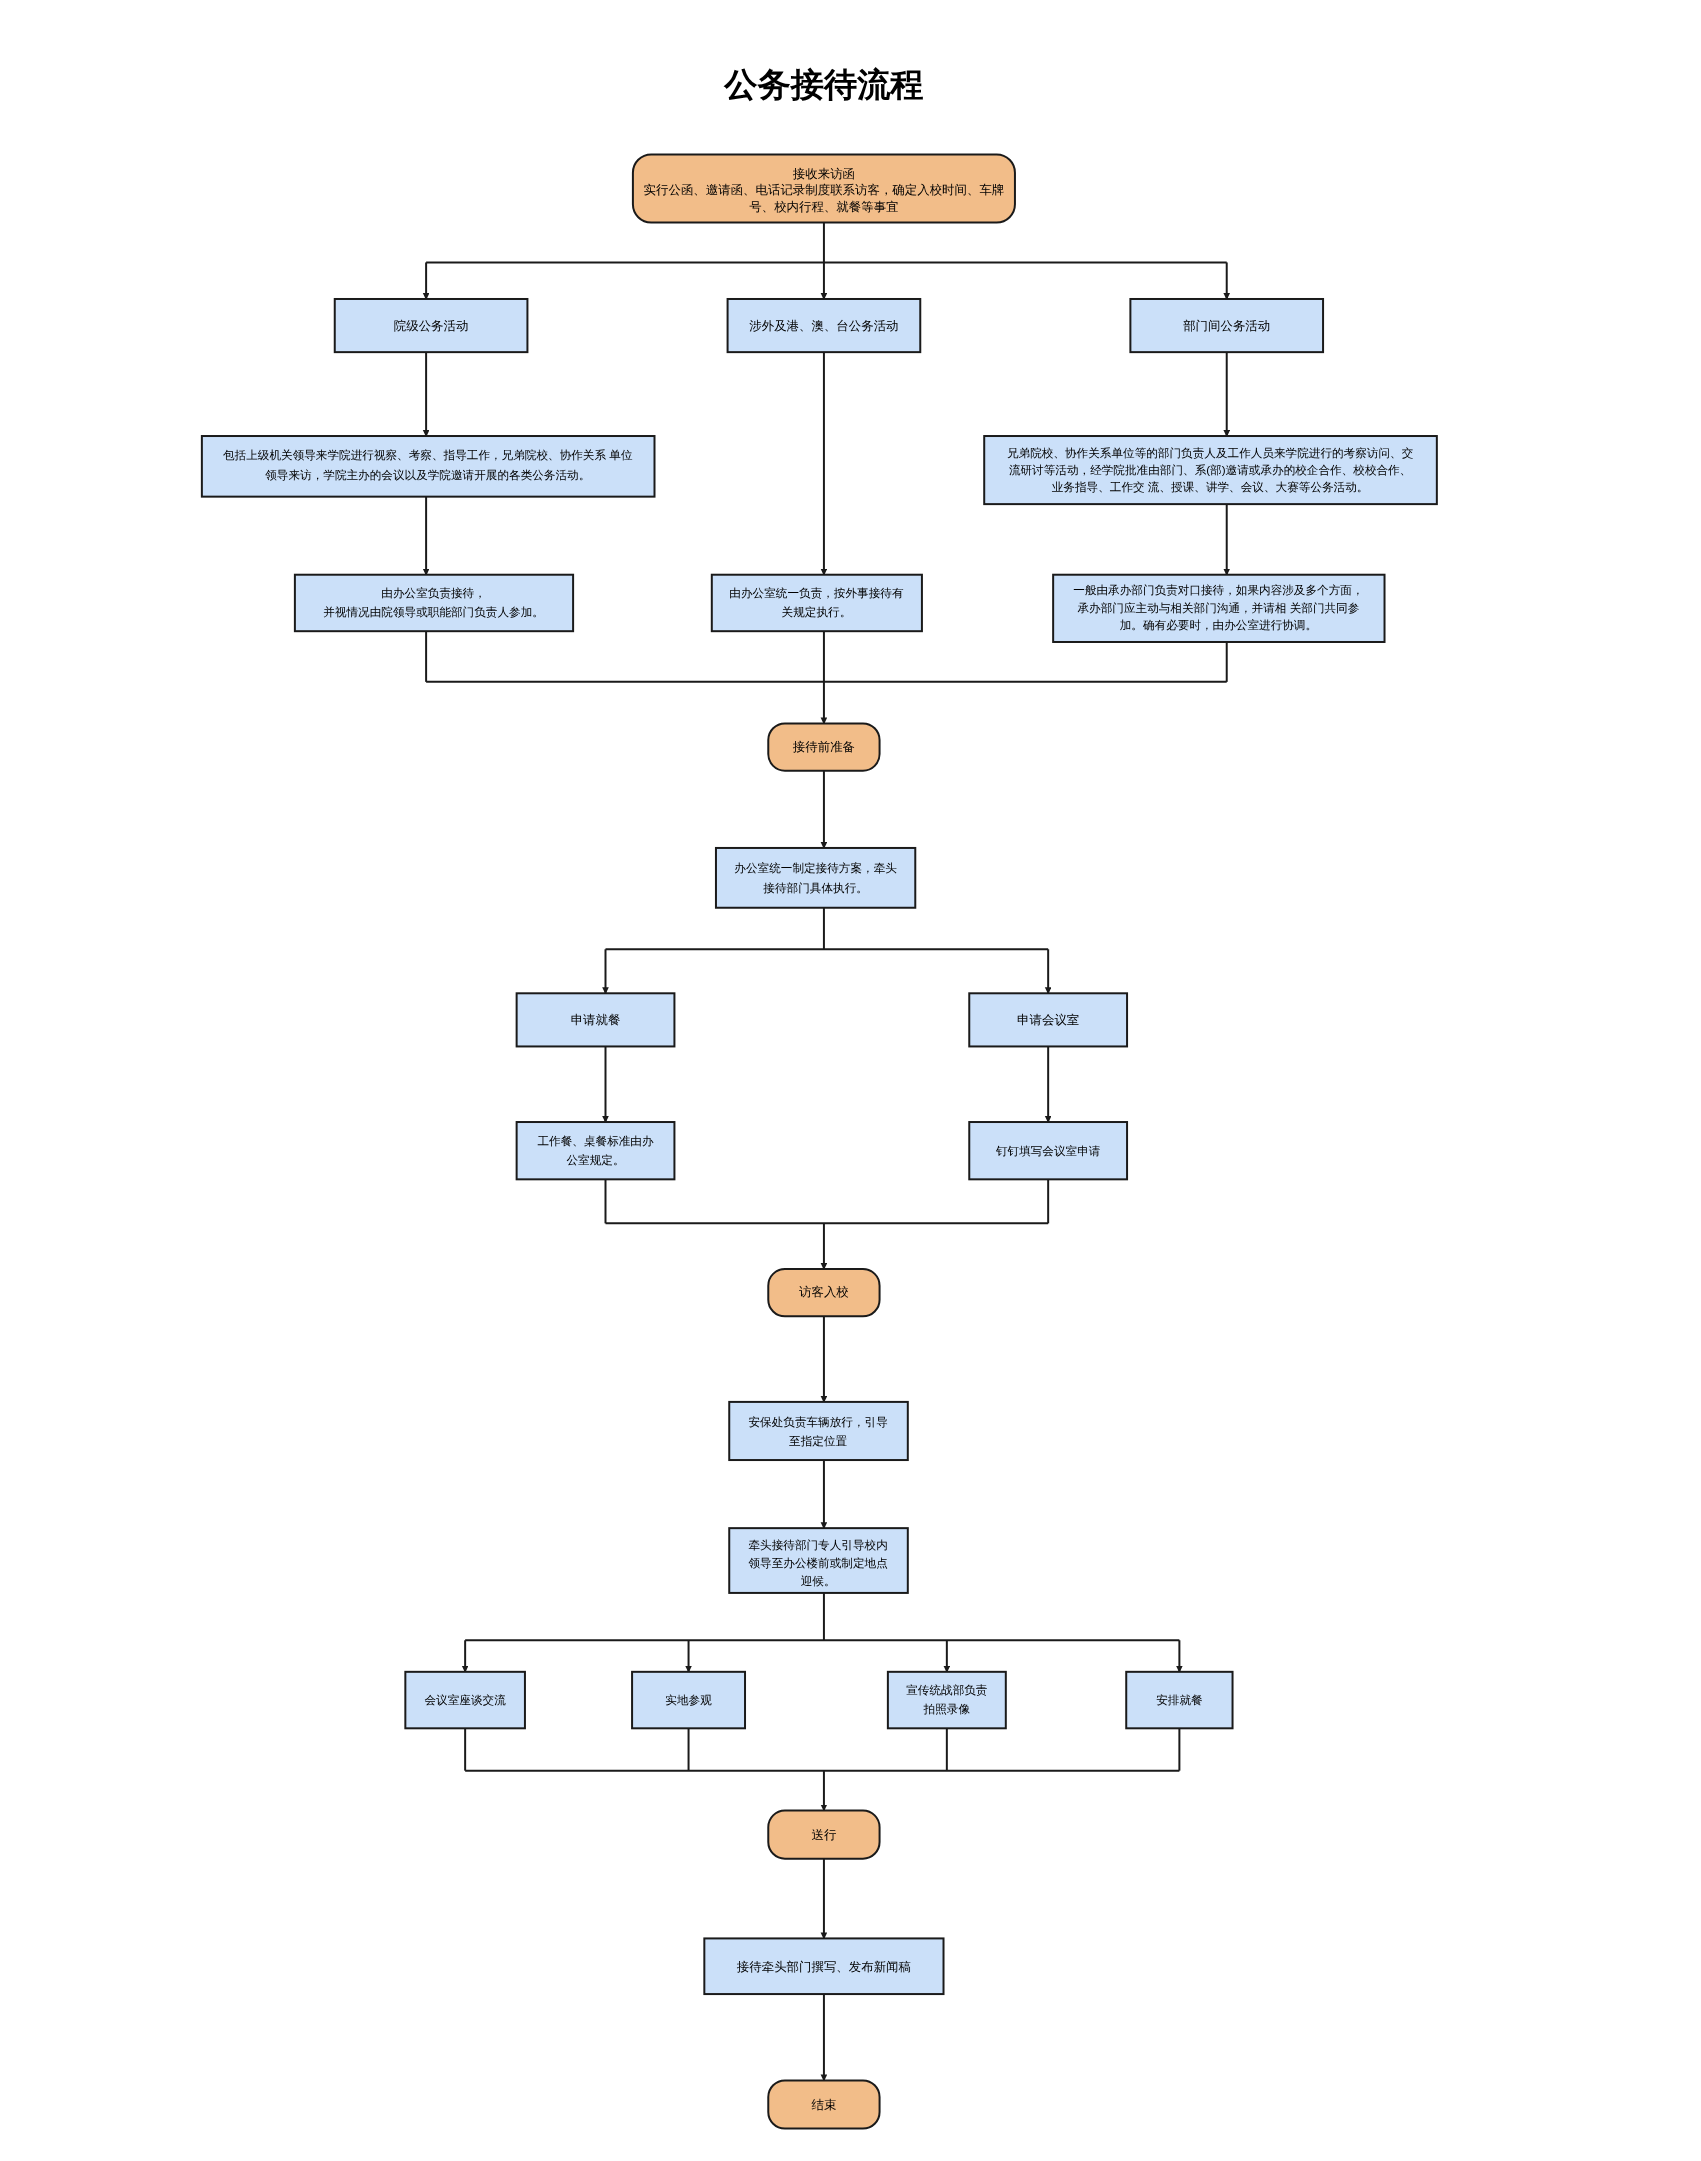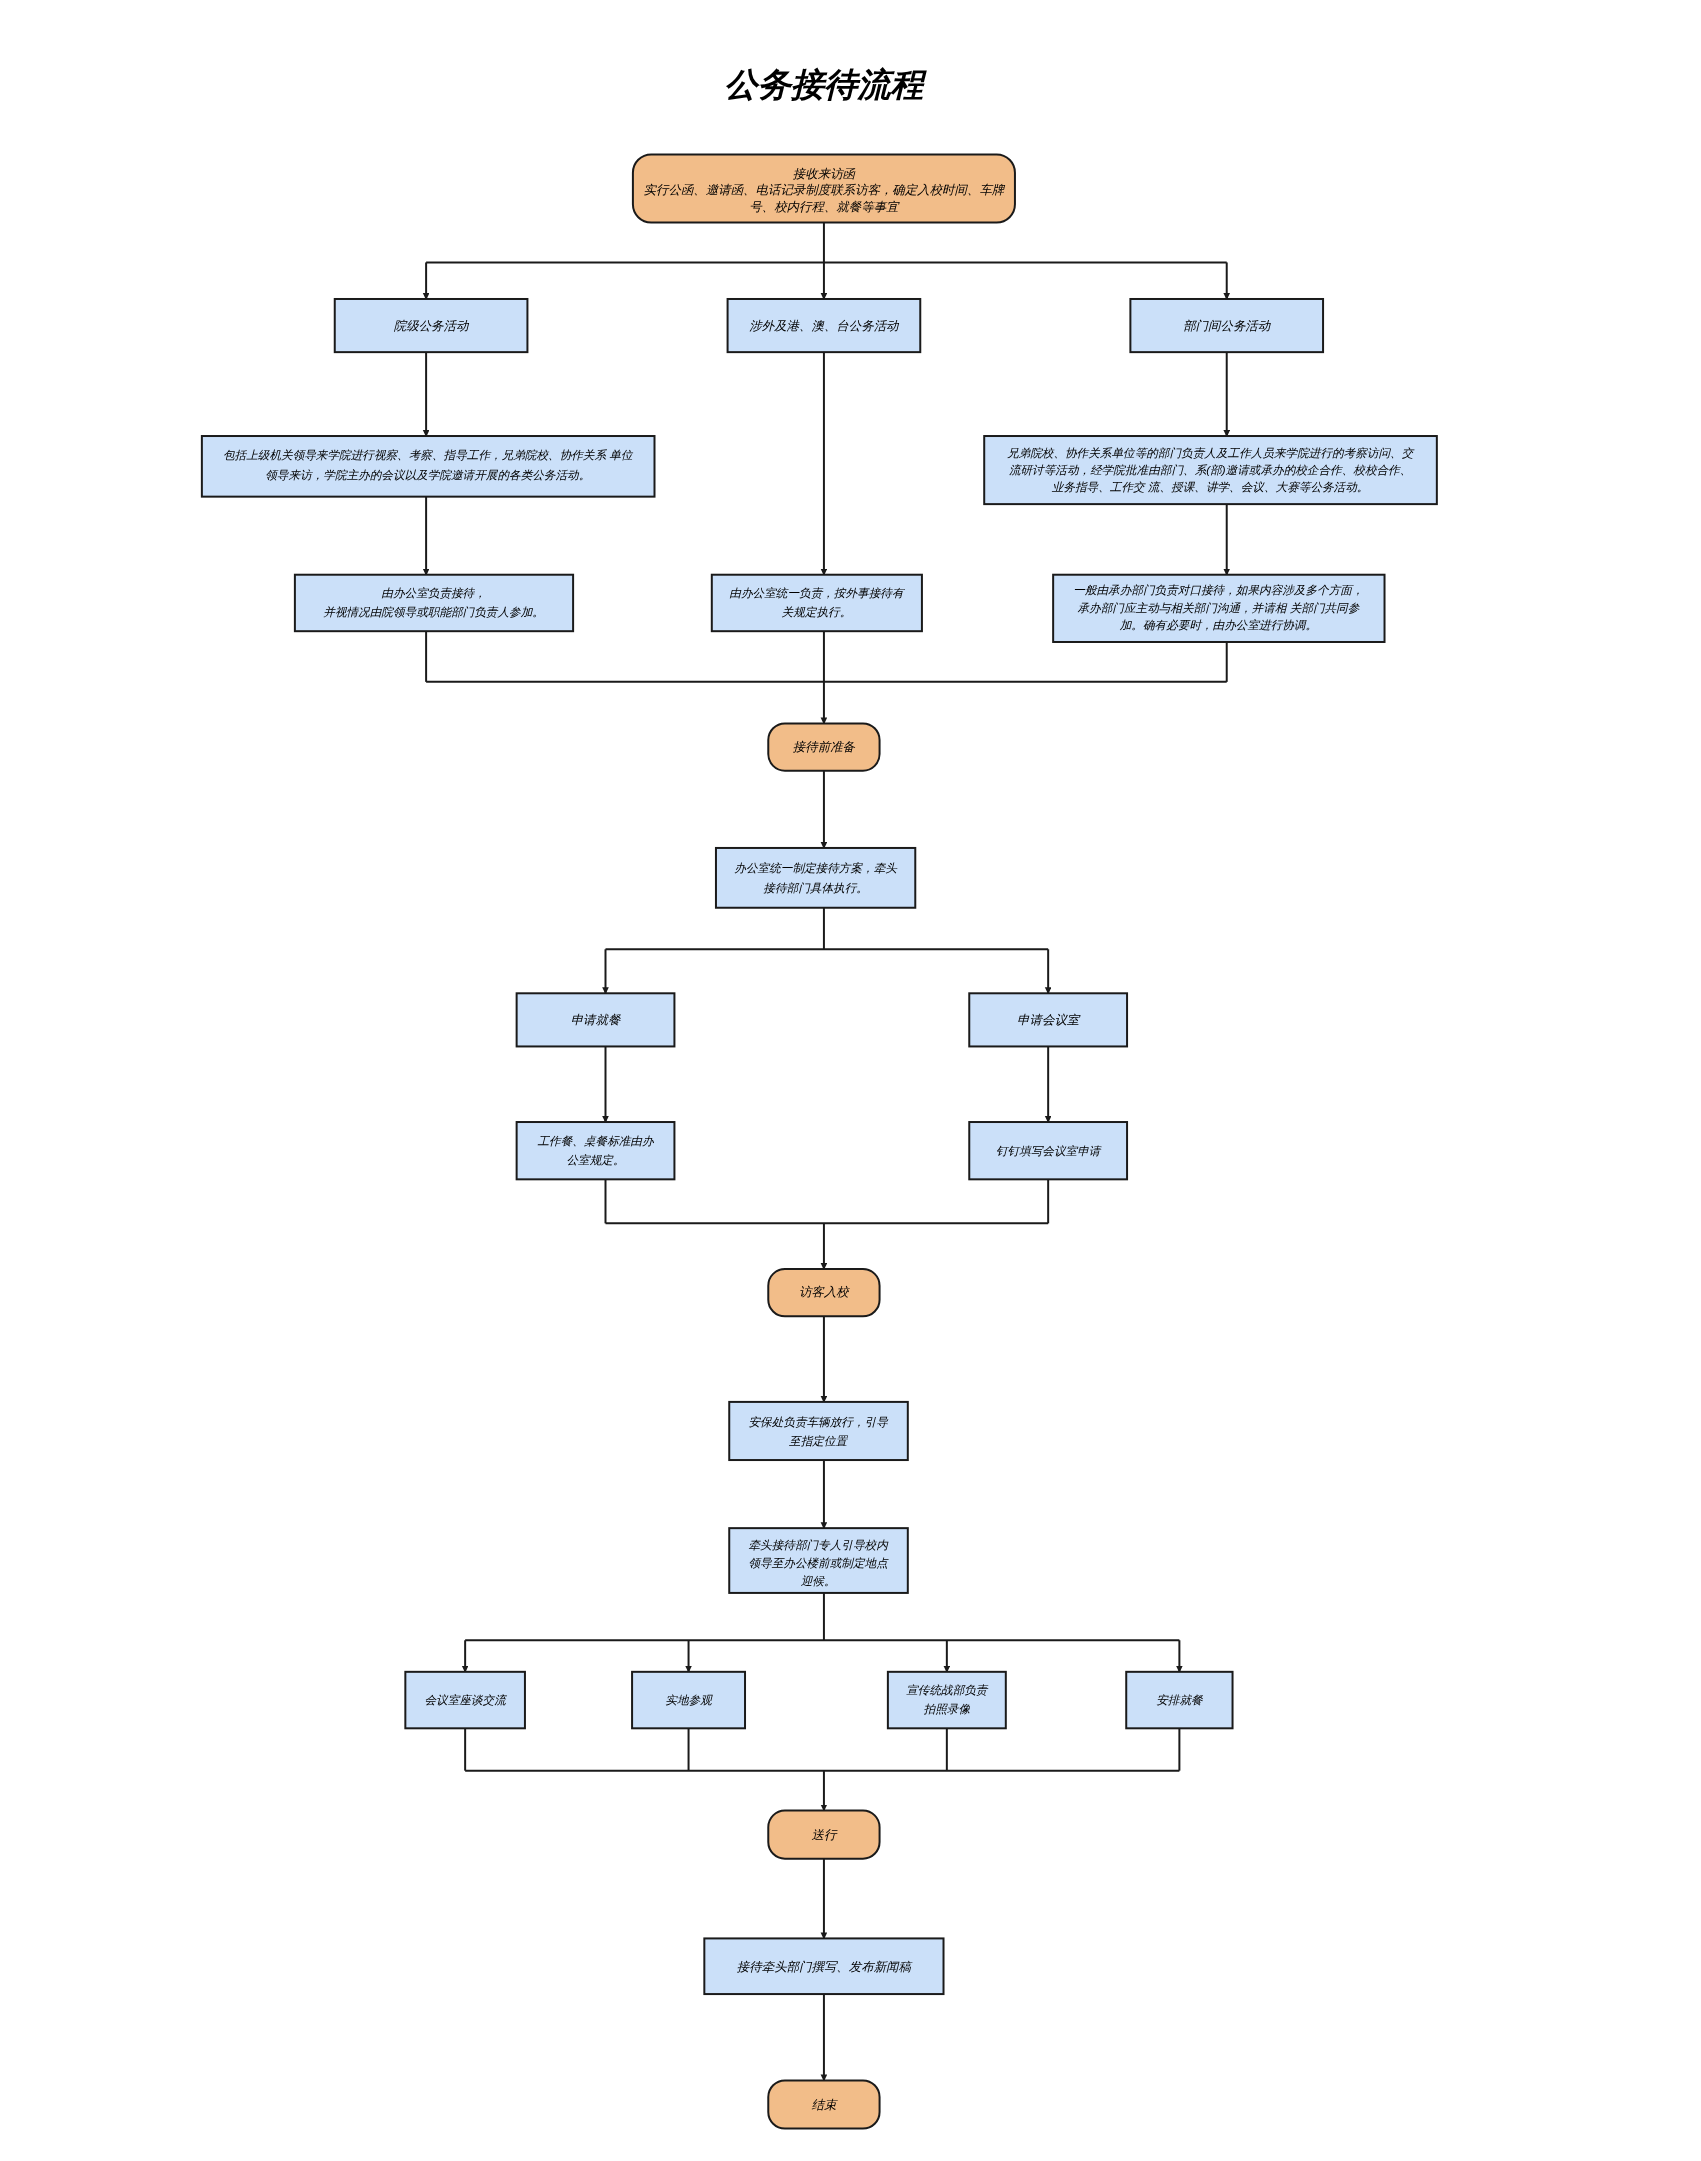--- a/index.html
+++ b/index.html
@@ -11,21 +11,20 @@
     width: 1701px;
     height: 2161px;
     font-family: "Liberation Sans", "DejaVu Sans", sans-serif;
     position: relative;
     overflow: hidden;
   }
   #flow-root {
     position: relative;
     width: 1347px;
     height: 2161px;
-    font-style: italic;
   }
   svg#flow-svg {
     position: absolute;
     top: 0;
     left: 0;
     width: 1701px;
     height: 2161px;
     display: block;
   }
   .chart-title {

